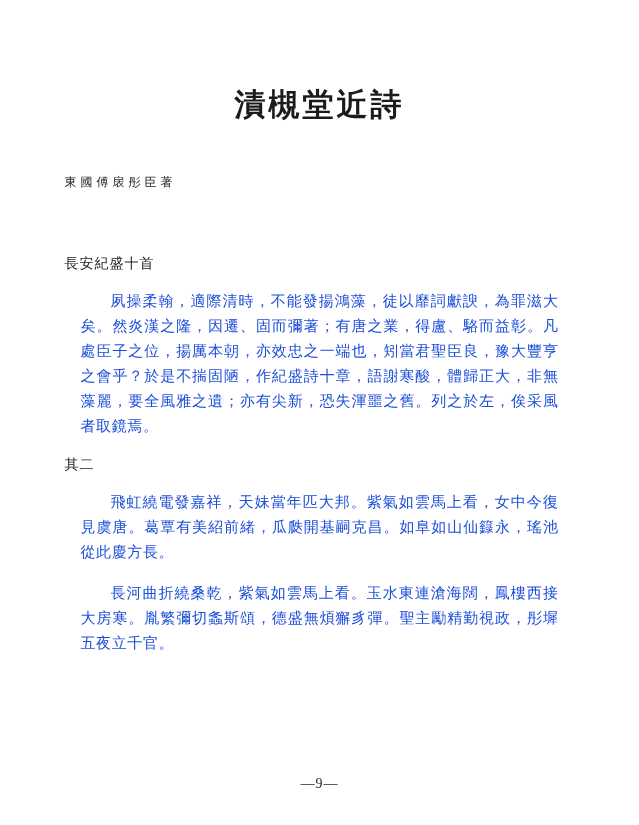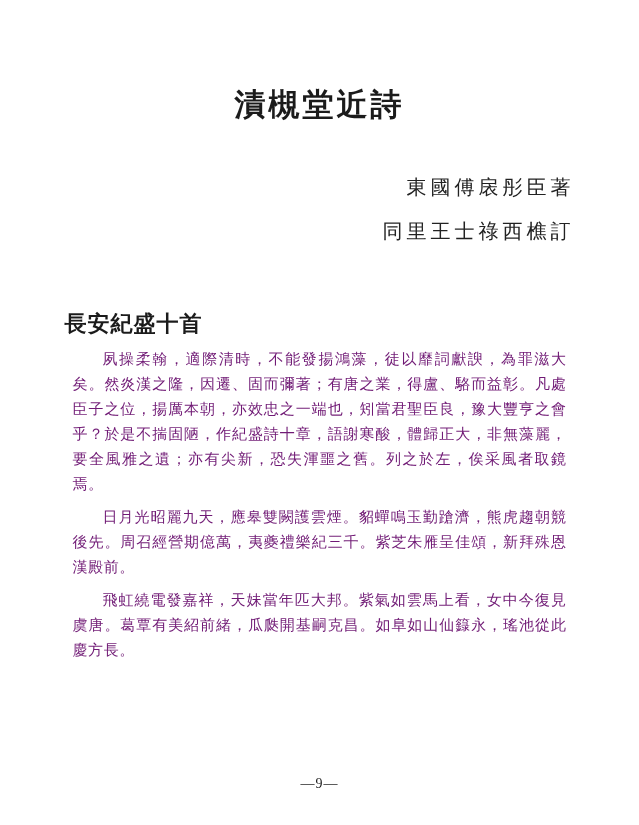--- a/index.html
+++ b/index.html
@@ -21,74 +21,74 @@
   }
   .doc-title {
     margin: 0;
     padding-top: 84px;
     text-align: center;
     font-size: 31px;
     font-weight: bold;
     letter-spacing: 3px;
   }
   .author-line {
-    text-align: right;
-    font-size: 20px;
+    text-align: left;
+    font-size: 12px;
     letter-spacing: 4px;
     color: #222222;
   }
   .author-line.first { margin-top: 48px; }
   .author-line.second { margin-top: 17px; }
   .body-text { margin-top: 64px; }
   .section { margin: 0; }
   .section-heading {
     margin: 17px 0 6px 0;
-    font-size: 22px;
-    font-weight: bold;
+    font-size: 14px;
+    font-weight: normal;
     letter-spacing: 1px;
   }
   .section-paragraph {
-    margin: 8px;
+    margin: 16px;
     font-size: 15px;
     line-height: 25px;
     letter-spacing: 0.6px;
     text-align: justify;
     text-indent: 2em;
-    color: #701a75;
+    color: #1d4ed8;
   }
   .page-number {
     position: absolute;
     left: 0;
     right: 0;
     bottom: 33px;
     text-align: center;
     font-size: 14px;
     letter-spacing: 1px;
     color: #222222;
   }
 </style>
 </head>
 <body>
 
 <div class="sheet">
   <h1 class="doc-title">漬槻堂近詩</h1>
 
   <div class="author-line first">東國傅扆彤臣著</div>
 
-  <div class="author-line second">同里王士祿西樵訂</div>
 
   <main class="body-text" id="sections">
       <section class="section">
         <h2 class="section-heading" style="margin-top: 0px;">長安紀盛十首</h2>
         <p class="section-paragraph">夙操柔翰，適際清時，不能發揚鴻藻，徒以靡詞獻諛，為罪滋大矣。然炎漢之隆，因遷、固而彌著；有唐之業，得盧、駱而益彰。凡處臣子之位，揚厲本朝，亦效忠之一端也，矧當君聖臣良，豫大豐亨之會乎？於是不揣固陋，作紀盛詩十章，語謝寒酸，體歸正大，非無藻麗，要全風雅之遺；亦有尖新，恐失渾噩之舊。列之於左，俟采風者取鏡焉。</p>
       </section>
       <section class="section">
-        <p class="section-paragraph">日月光昭麗九天，應皋雙闕護雲煙。貂蟬鳴玉勤蹌濟，熊虎趨朝競後先。周召經營期億萬，夷夔禮樂紀三千。紫芝朱雁呈佳頌，新拜殊恩漢殿前。</p>
       </section>
       <section class="section">
+        <h2 class="section-heading">其二</h2>
         <p class="section-paragraph">飛虹繞電發嘉祥，天妹當年匹大邦。紫氣如雲馬上看，女中今復見虞唐。葛覃有美紹前緒，瓜瓞開基嗣克昌。如阜如山仙籙永，瑤池從此慶方長。</p>
       </section>
       <section class="section">
+        <p class="section-paragraph">長河曲折繞桑乾，紫氣如雲馬上看。玉水東連滄海闊，鳳樓西接大房寒。胤繁彌切螽斯頌，德盛無煩獬豸彈。聖主勵精勤視政，彤墀五夜立千官。</p>
       </section>
     </main>
 
   <div class="page-number">—9—</div>
 </div>
 
 </body></html>

